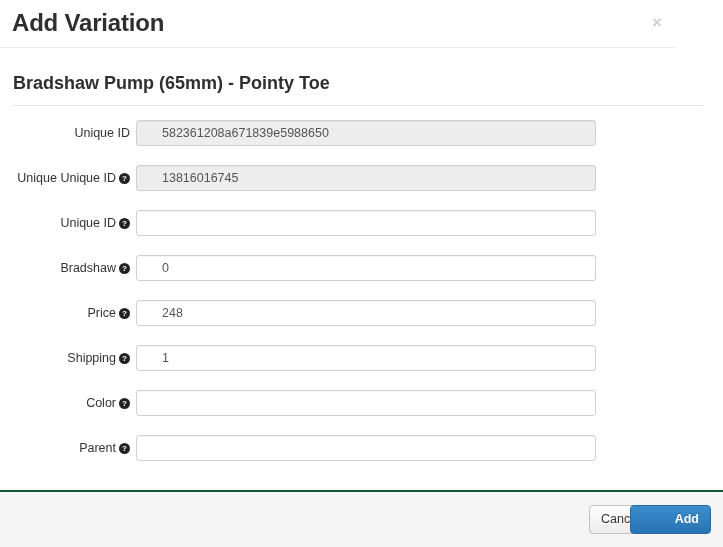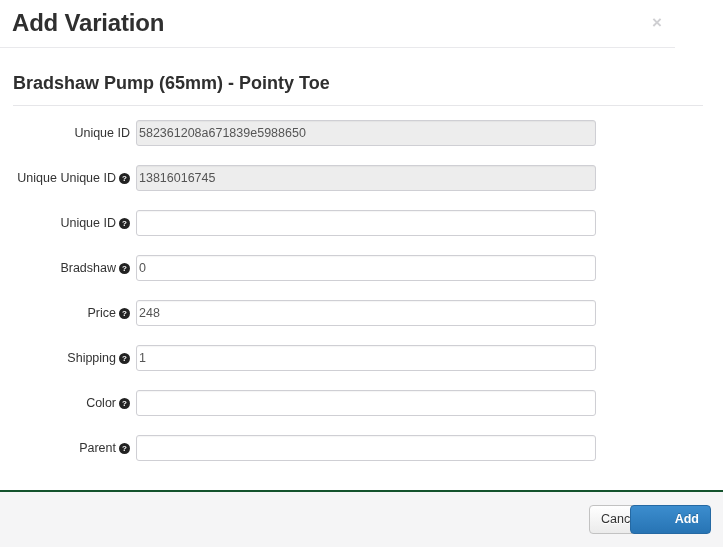--- a/index.html
+++ b/index.html
@@ -125,21 +125,21 @@
     top: 0;
     width: 460px;
     height: 26px;
     box-sizing: border-box;
     border: 1px solid #cfcfd4;
     border-radius: 3px;
     background: #ffffff;
     font-family: "Liberation Sans", sans-serif;
     font-size: 12.5px;
     color: #555555;
-    padding: 0 2px;
+    padding: 0 25px;
     outline: none;
     box-shadow: inset 0 1px 1px rgba(0,0,0,0.045);
   }
   .form-input[readonly] {
     background: #ededed;
     color: #555555;
     cursor: default;
   }
 
   

